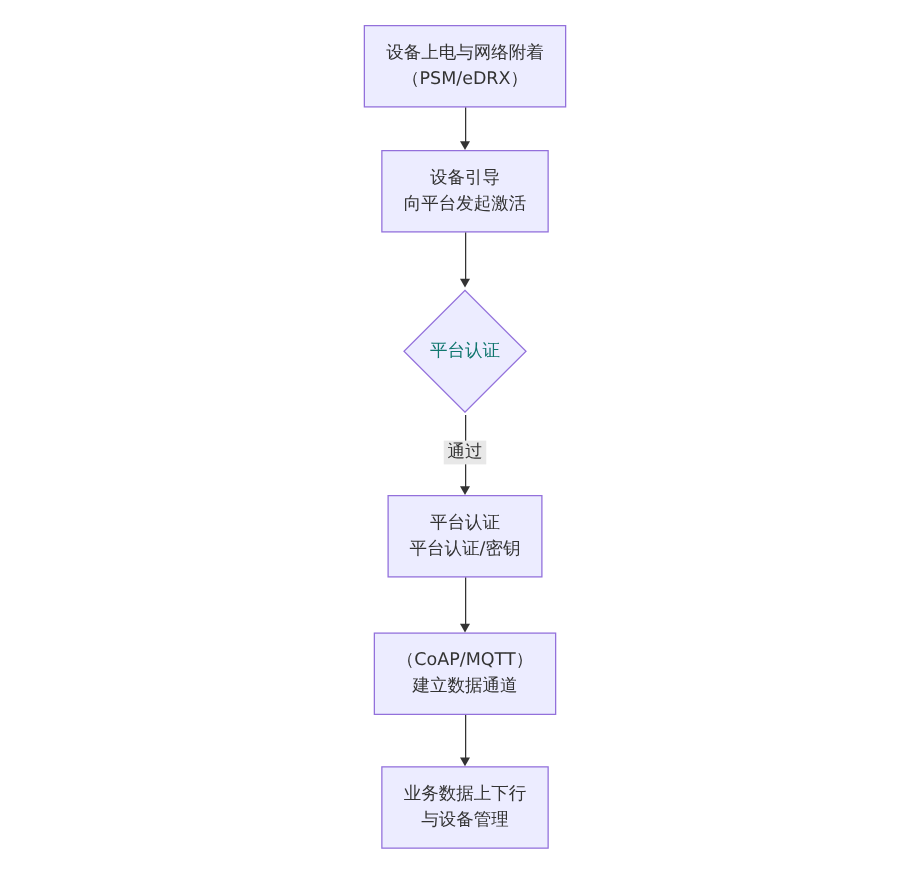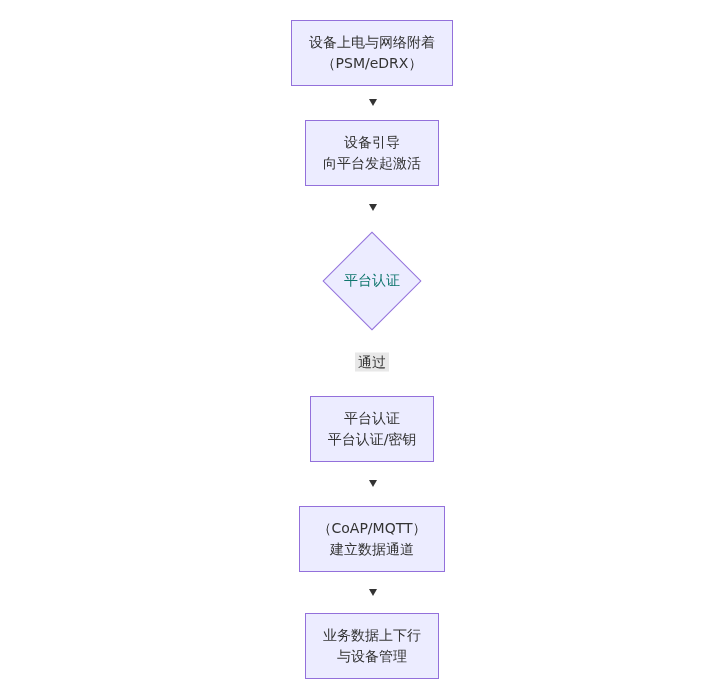--- a/index.html
+++ b/index.html
@@ -34,21 +34,21 @@
     text-align: center;
     padding: 11px 17px;
     white-space: nowrap;
   }
   .node.rect .node-line {
     display: block;
   }
   .edge {
     position: relative;
     display: flex;
-    flex-direction: row;
+    flex-direction: column;
     align-items: center;
   }
   .edge-line {
     width: 1px;
     flex: 1 1 auto;
     background: #333333;
   }
   .arrowhead {
     width: 0;
     height: 0;

